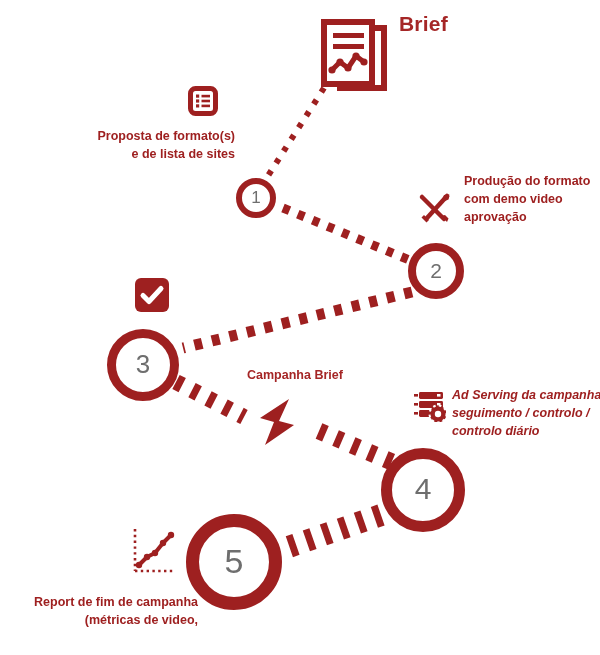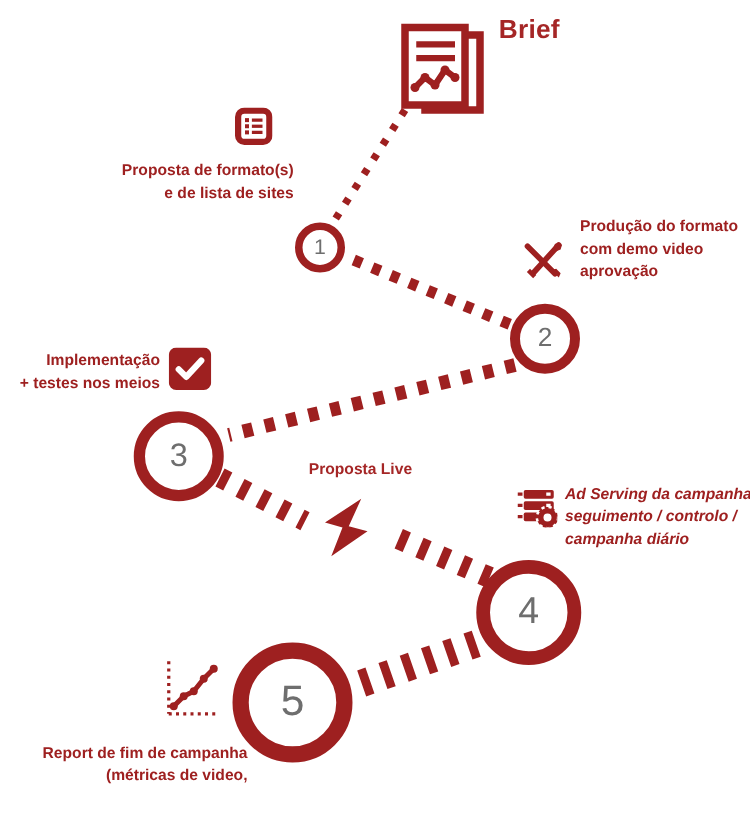--- a/index.html
+++ b/index.html
@@ -162,29 +162,25 @@
   <div class="step-node" style="left:408px; top:243px; width:56px; height:56px; border:8px solid #9e2020; font-size:21px;">
     <span class="step-num">2</span>
   </div>
 
   <div class="icon-holder" style="left:135px; top:278px;">
     <svg width="34" height="34" viewBox="0 0 34 34" xmlns="http://www.w3.org/2000/svg">
       <rect x="0" y="0" width="34" height="34" rx="6" ry="6" fill="#9e2020"></rect>
       <polyline points="8,17.5 14,23.5 26,10.5" fill="none" stroke="#ffffff" stroke-width="5" stroke-linecap="round" stroke-linejoin="round"></polyline>
     </svg>
   </div>
-  <div class="label align-right" style="left:0px; top:280px; width:128px;">
-    <div>Implementação</div>
-    <div>+ testes nos meios</div>
-  </div>
   <div class="step-node" style="left:107px; top:329px; width:72px; height:72px; border:9px solid #9e2020; font-size:26px;">
     <span class="step-num">3</span>
   </div>
 
-  <div class="live-label" style="left:247px; top:368px;">Proposta Live</div>
+  <div class="live-label" style="left:247px; top:368px;">Campanha Brief</div>
   <div class="icon-holder" style="left:256px; top:398px;">
     <svg width="42" height="48" viewBox="0 0 42 48" xmlns="http://www.w3.org/2000/svg">
       <path d="M33 1 L4 20 L18 24 L9 47 L38 27 L23 23 Z" fill="#9e2020"></path>
     </svg>
   </div>
 
   <div class="icon-holder" style="left:414px; top:390px;">
     <svg width="32" height="32" viewBox="0 0 32 32" xmlns="http://www.w3.org/2000/svg">
       <rect x="5" y="2" width="24" height="7" rx="1.4" fill="#9e2020"></rect>
       <rect x="5" y="11" width="24" height="7" rx="1.4" fill="#9e2020"></rect>
@@ -196,21 +192,21 @@
       <rect x="23" y="13" width="3.5" height="2.6" fill="#ffffff"></rect>
 
       <circle cx="24" cy="24" r="8.5" fill="#9e2020"></circle>
       <circle cx="24" cy="24" r="8.5" fill="none" stroke="#ffffff" stroke-width="2" stroke-dasharray="2.6 3.2"></circle>
       <circle cx="24" cy="24" r="3.2" fill="#ffffff"></circle>
     </svg>
   </div>
   <div class="label align-left" style="left:452px; top:387px;font-style:italic;">
     <div>Ad Serving da campanha</div>
     <div>seguimento / controlo /</div>
-    <div>campanha diário</div>
+    <div>controlo diário</div>
   </div>
   <div class="step-node" style="left:381px; top:448px; width:84px; height:84px; border:11px solid #9e2020; font-size:30px;">
     <span class="step-num">4</span>
   </div>
 
   <div class="icon-holder" style="left:131px; top:527px;">
     <svg width="48" height="52" viewBox="0 0 48 52" xmlns="http://www.w3.org/2000/svg">
 
       <path d="M4 2 L4 44" stroke="#9e2020" stroke-width="2.6" stroke-dasharray="2.4 3.4" fill="none"></path>
       <path d="M4 44 L44 44" stroke="#9e2020" stroke-width="2.6" stroke-dasharray="2.4 3.4" fill="none"></path>

